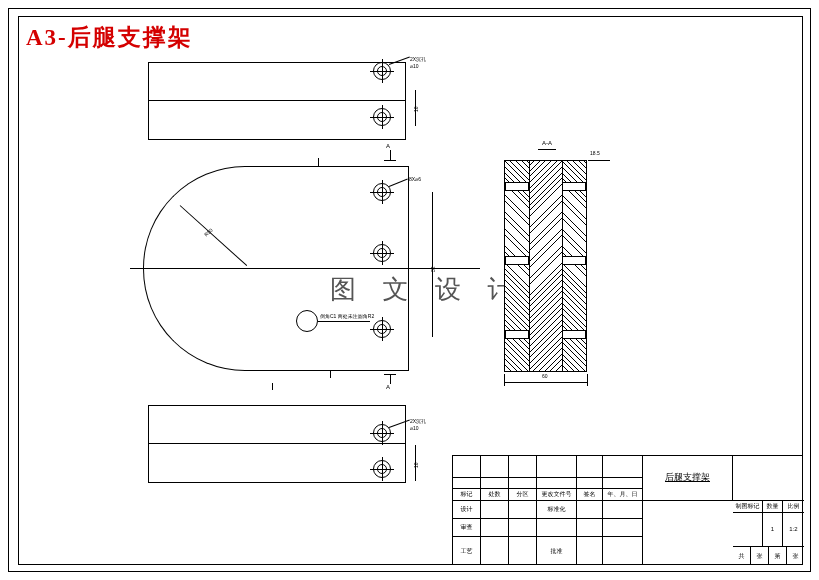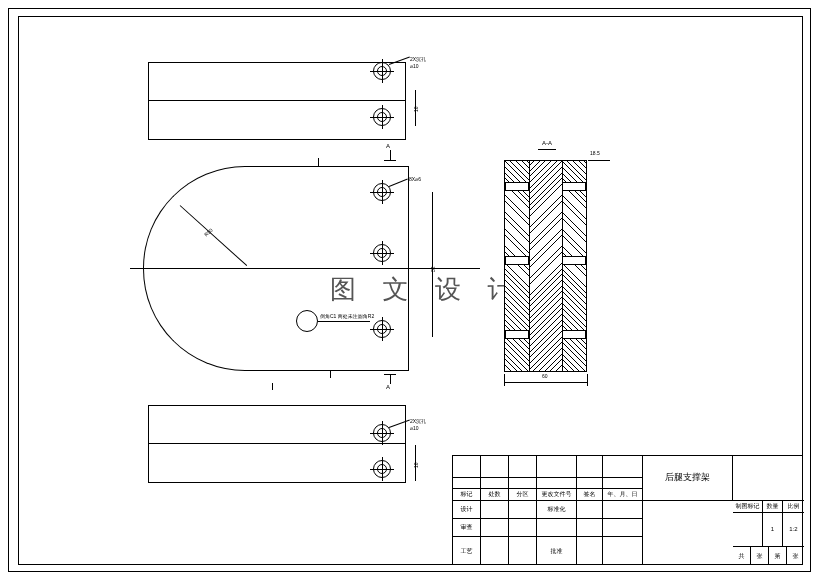--- a/index.html
+++ b/index.html
@@ -46,20 +46,21 @@
   .tb .mid{font-size:8px;}
 </style>
 </head>
 <body>
 
 <div id="sheet">
 
   <div class="frame-outer"></div>
   <div class="frame-inner"></div>
 
+  <div class="doc-title">A3-后腿支撑架</div>
   <div class="watermark">图 文 设 计</div>
 
   <div>
     <div class="box" style="left:148px;top:62px;width:258px;height:78px;"></div>
     <div class="ln hln" style="left:148px;top:100px;width:258px;"></div>
 
     <div class="circ" style="left:373px;top:62px;width:18px;height:18px;"></div>
     <div class="circ" style="left:377px;top:66px;width:10px;height:10px;"></div>
     <div class="ln hln" style="left:370px;top:71px;width:24px;"></div>
     <div class="ln vln" style="left:382px;top:59px;height:24px;"></div>
@@ -216,21 +217,21 @@
     <div class="cell" style="left:124px;top:63px;width:26px;height:18px;"></div>
     <div class="cell" style="left:150px;top:63px;width:40px;height:18px;"></div>
 
     <div class="cell nb-b" style="left:0;top:81px;width:28px;height:28px;">工艺</div>
     <div class="cell nb-b" style="left:28px;top:81px;width:28px;height:28px;"></div>
     <div class="cell nb-b" style="left:56px;top:81px;width:28px;height:28px;"></div>
     <div class="cell nb-b" style="left:84px;top:81px;width:40px;height:28px;">批准</div>
     <div class="cell nb-b" style="left:124px;top:81px;width:26px;height:28px;"></div>
     <div class="cell nb-b" style="left:150px;top:81px;width:40px;height:28px;"></div>
 
-    <div class="cell big" style="left:190px;top:0;width:90px;height:45px;">后腿支撑架</div>
+    <div class="cell big" style="left:190px;top:0;width:90px;height:45px;text-decoration:underline;">后腿支撑架</div>
 
     <div class="cell" style="left:280px;top:0;width:71px;height:45px;border-right:none;"></div>
 
     <div class="cell" style="left:280px;top:45px;width:30px;height:12px;">制图标记</div>
     <div class="cell" style="left:310px;top:45px;width:20px;height:12px;">数量</div>
     <div class="cell nb-r" style="left:330px;top:45px;width:21px;height:12px;">比例</div>
 
     <div class="cell" style="left:280px;top:57px;width:30px;height:34px;"></div>
     <div class="cell" style="left:310px;top:57px;width:20px;height:34px;">1</div>
     <div class="cell nb-r" style="left:330px;top:57px;width:21px;height:34px;">1:2</div>

